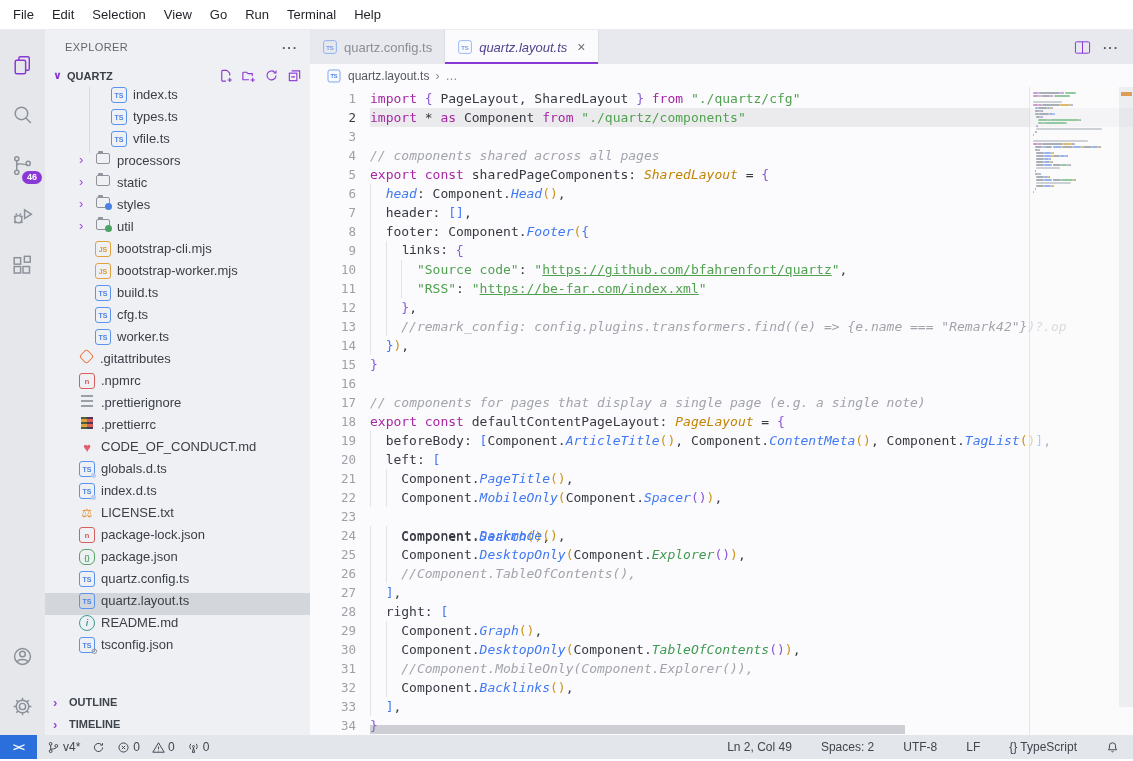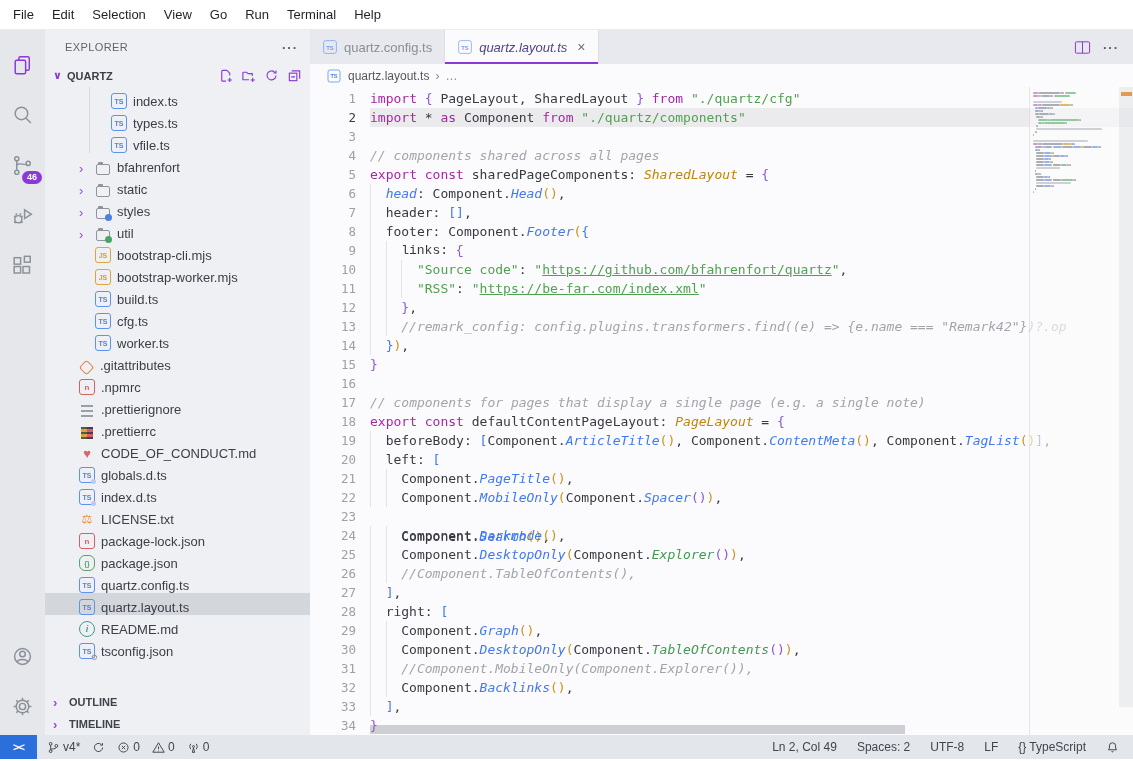--- a/index.html
+++ b/index.html
@@ -23,21 +23,21 @@
   
   .sidebar{width:265px;background:var(--sidebar_bg,#eef0f3);display:flex;flex-direction:column;box-sizing:border-box;}
   .sb-header{height:34px;display:flex;align-items:center;padding:0 12px 0 20px;}
   .sb-title{font-size:11px;letter-spacing:.4px;color:#62656c;}
   .dots{margin-left:auto;color:#595c63;font-weight:bold;letter-spacing:1px;cursor:pointer;}
   .sb-section{height:23px;display:flex;align-items:center;padding:0 8px;font-weight:bold;font-size:11px;color:#3b3e46;}
   .sb-section .chev{color:var(--accent,#8a38d6);width:14px;font-size:11px;}
   .sb-actions{margin-left:auto;display:flex;gap:8px;}
   .sb-actions svg{width:15px;height:15px;stroke:var(--accent,#8a38d6);fill:none;stroke-width:1.2;cursor:pointer;}
   .tree{flex:0 0 auto;}
-  .tree-row{height:22px;display:flex;align-items:flex-end;cursor:pointer;position:relative;color:#3b3e46;}
+  .tree-row{height:22px;display:flex;align-items:flex-start;cursor:pointer;position:relative;color:#3b3e46;}
   .tree-row.selected{background:var(--selected_row,#d3d6db);}
   .tree-row.lvl0{padding-left:18px;}
   .tree-row.lvl1{padding-left:34px;}
   .tree-row.lvl2{padding-left:50px;}
   .tree-row.lvl2::before{content:"";position:absolute;left:44px;top:0;bottom:0;width:1px;background:#d7dade;}
   .tree-chev{width:16px;flex:0 0 16px;color:#9a46d8;font-size:13px;line-height:1;}
   .tree-spacer{width:16px;flex:0 0 16px;}
   .tree-label{margin-left:6px;white-space:nowrap;}
   
   .fi{width:16px;height:16px;flex:0 0 16px;display:inline-flex;align-items:center;justify-content:center;
@@ -104,21 +104,21 @@
   .vslider{position:absolute;top:0;right:0;width:14px;height:620px;background:rgba(120,125,135,.10);}
   .hscroll{position:absolute;bottom:1px;left:60px;width:535px;height:9px;background:rgba(120,125,135,.35);}
   
   .statusbar{height:24px;background:var(--status_bg,#e3e6eb);display:flex;align-items:center;
              font-size:12px;color:#42454c;}
   .remote{width:37px;height:24px;background:var(--remote_bg,#2a6fdb);color:#fff;display:flex;
           align-items:center;justify-content:center;font-weight:bold;font-size:11px;letter-spacing:-1px;cursor:pointer;}
   .st-item{display:flex;align-items:center;gap:3px;padding:0 6px;cursor:pointer;height:24px;}
   .st-item svg{width:13px;height:13px;stroke:#42454c;fill:none;stroke-width:1.2;}
   .st-left{display:flex;align-items:center;margin-left:4px;}
-  .st-right{display:flex;align-items:center;margin-left:auto;margin-right:8px;gap:8px;}
+  .st-right{display:flex;align-items:center;margin-left:auto;margin-right:8px;gap:17px;}
   .bottom-strip{height:2px;background:#fff;}
 </style>
 </head>
 <body>
 
 <div class="app">
   <div class="menubar">
       <div class="menu-item">File</div>
       <div class="menu-item">Edit</div>
       <div class="menu-item">Selection</div>
@@ -224,21 +224,21 @@
             <span class="tree-label">types.ts</span>
           </div>
           <div class="tree-row lvl2">
             <span class="tree-spacer"></span>
             <span class="fi fi-ts">TS</span>
             <span class="tree-label">vfile.ts</span>
           </div>
           <div class="tree-row lvl1">
             <span class="tree-chev">›</span>
             <span class="fi fi-folder"></span>
-            <span class="tree-label">bfahrenfort</span>
+            <span class="tree-label">processors</span>
           </div>
           <div class="tree-row lvl1">
             <span class="tree-chev">›</span>
             <span class="fi fi-folder"></span>
             <span class="tree-label">static</span>
           </div>
           <div class="tree-row lvl1">
             <span class="tree-chev">›</span>
             <span class="fi fi-folder">
               <i class="dot" style="background: rgb(74, 130, 228);"></i>

